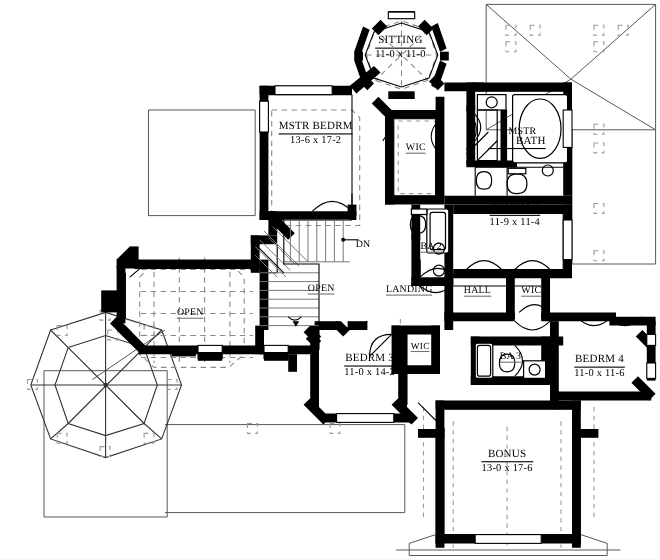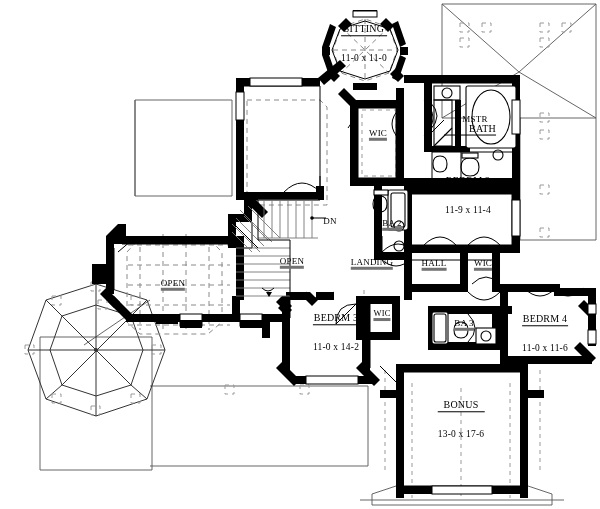--- a/index.html
+++ b/index.html
@@ -26,25 +26,25 @@
   }
   .room-label .name{
     display:block;
     font-size:10px;
     border-bottom:1px solid #000;
     padding-bottom:0px;
   }
   .room-label .dims{
     display:block;
     font-size:9.5px;
-    padding-top:18px;
+    padding-top:2px;
   }
   .room-label.small .name{font-size:9px;}
   .room-label.tiny .name{font-size:8.5px;}
-  .room-label.nodim .name{border-bottom:3px solid #737373;}
+  .room-label.nodim .name{border-bottom:1px solid #737373;}
   .room-label.plain .name{border-bottom:none;margin-top:20px;}
   .room-label.two-line .name{border-bottom:none;padding-left:10px;}
   .room-label.two-line .name2{
       display:block;font-size:10px;
       border-bottom:1px solid #000;
       padding-left:25px;
   }
 </style>
 </head>
 <body>
@@ -417,20 +417,24 @@
       <path d="M156 316 L178 316 L178 324 L156 324 Z"></path>
     </g>
 
   </svg>
 
   <div class="room-label" style="left:364px;top:44px;">
     <span class="name">SITTING</span>
     <span class="dims">11-0 x 11-0</span>
   </div>
 
+  <div class="room-label" style="left:287px;top:122px;">
+    <span class="name">MSTR BEDRM</span>
+    <span class="dims">13-6 x 17-2</span>
+  </div>
 
   <div class="room-label small nodim" style="left:378px;top:135px;">
     <span class="name">WIC</span>
   </div>
 
   <div class="room-label small two-line" style="left:470px;top:125px;">
     <span class="name">MSTR</span>
     <span class="name2">BATH</span>
   </div>
 

